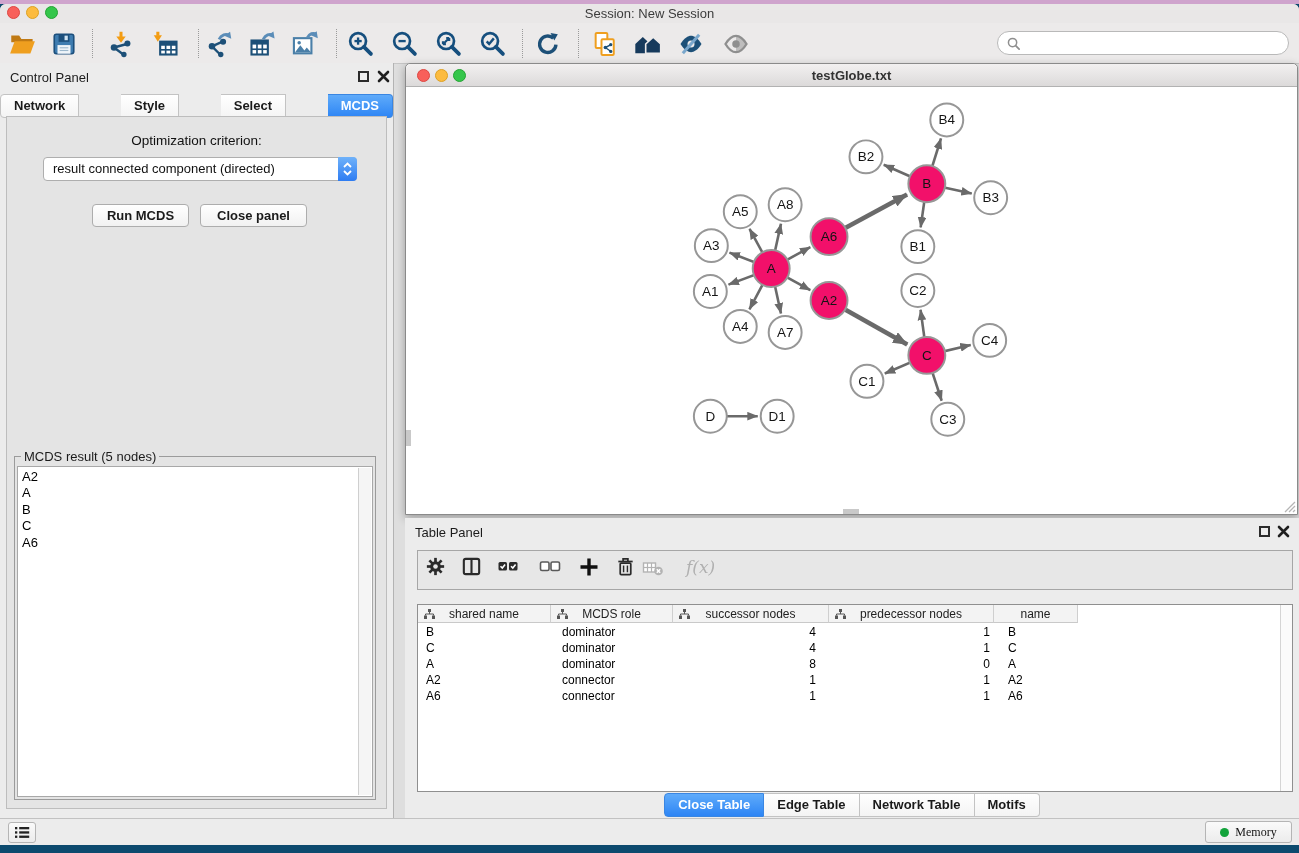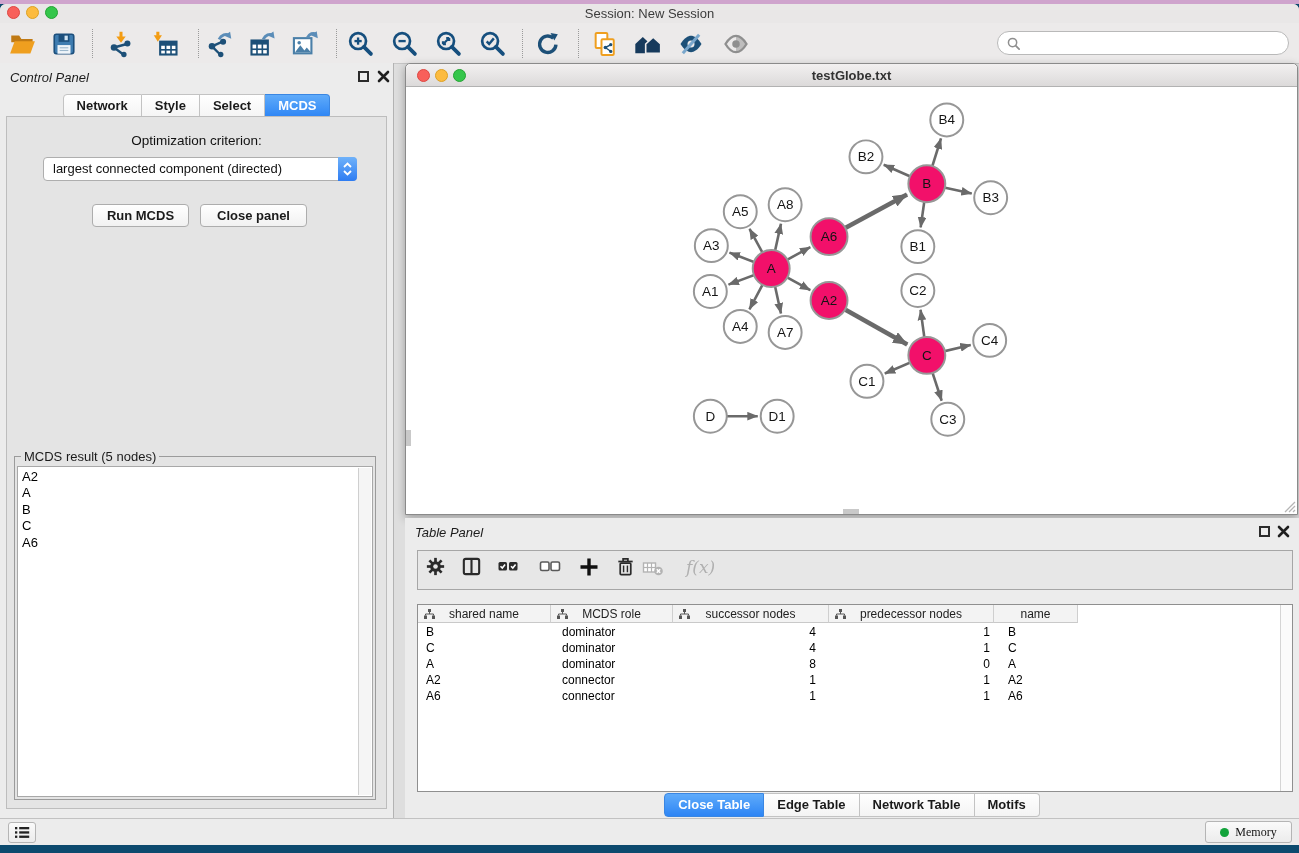--- a/index.html
+++ b/index.html
@@ -18,30 +18,30 @@
 
   
   .toolbar{position:absolute;top:19px;left:0;right:0;height:41px;background:#eceaea;border-bottom:1px solid #c6c6c6;}
   .tbtn{position:absolute;top:4px;width:34px;height:34px;background:none;border:none;display:flex;align-items:center;justify-content:center;padding:0;cursor:pointer;}
   .tsep{position:absolute;top:6px;width:0;height:29px;border-left:1px dotted #9a9a9a;}
   .search{position:absolute;right:10px;top:8px;width:292px;height:24px;background:#fff;border:1px solid #b9b9b9;border-radius:12px;display:flex;align-items:center;padding-left:8px;}
   .search input{border:none;outline:none;flex:1;height:18px;font-size:12px;margin-left:5px;background:transparent;}
 
   
   .control-panel{position:absolute;left:0;top:59px;width:394px;height:755px;background:#ececec;border-right:1px solid #b3b3b3;}
-  .panel-head{position:absolute;top:0;left:0;right:0;height:28px;font-style:italic;}
+  .panel-head{position:absolute;top:0;left:0;right:0;height:28px;}
   .panel-title{position:absolute;left:10px;top:7px;font-size:13px;color:#1c1c1c;}
   .float-btn{position:absolute;top:8px;width:11px;height:11px;border:2px solid #2b2b2b;background:transparent;}
   .close-x{position:absolute;top:7px;width:13px;height:13px;}
   .seg-tabs{position:absolute;left:0;right:0;display:flex;justify-content:center;}
   .seg{font-size:13px;font-weight:600;color:#1a1a1a;background:linear-gradient(#ffffff,#f4f4f4);border:1px solid #c3c3c3;border-left:none;padding:3px 13px 4px;cursor:pointer;}
   .seg:first-child{border-left:1px solid #c3c3c3;border-radius:4px 0 0 4px;}
   .seg:last-child{border-radius:0 4px 4px 0;}
   .seg.active{background:linear-gradient(#5fabfa,#2d85f5);color:#fff;border-color:#3a86e2;}
-  .cp-tabs{top:31px;}
+  .cp-tabs{top:31px;justify-content:space-between;}
   .cp-body{position:absolute;top:53px;left:6px;right:6px;bottom:9px;background:#e4e4e4;border:1px solid #bdbdbd;}
   .opt-label{position:absolute;top:16px;left:0;right:0;text-align:center;font-size:13.5px;color:#111;}
   .cp-select{position:absolute;top:40px;left:36px;width:314px;height:24px;background:#fff;border:1px solid #aeaeae;border-radius:4px;cursor:pointer;}
   .cp-select .val{position:absolute;left:9px;top:0;line-height:22px;font-size:13px;color:#111;}
   .stepper{position:absolute;right:-1px;top:-1px;width:19px;height:24px;border-radius:0 4px 4px 0;background:linear-gradient(#6fb2fa,#2e7cf2);display:flex;align-items:center;justify-content:center;}
   .btn-row{position:absolute;top:87px;left:0;right:0;height:24px;}
   .pbtn{position:absolute;height:23px;background:linear-gradient(#ffffff,#f1f1f1);border:1px solid #adadad;border-radius:4px;font-size:13px;font-weight:600;color:#1a1a1a;cursor:pointer;font-family:"Liberation Sans",sans-serif;}
   .run-btn{left:85px;width:97px;}
   .closep-btn{left:193px;width:107px;}
   .mcds-fieldset{position:absolute;left:7px;right:10px;top:332px;bottom:8px;border:1px solid #9b9b9b;padding:2px;}
@@ -263,21 +263,21 @@
       </div>
       <div class="seg-tabs cp-tabs" id="cp-tabs">
           <button class="seg">Network</button>
           <button class="seg">Style</button>
           <button class="seg">Select</button>
           <button class="seg active">MCDS</button>
         </div>
       <div class="cp-body">
         <div class="opt-label">Optimization criterion:</div>
         <div class="cp-select">
-          <span class="val">largest connected component (directed)</span>
+          <span class="val">result connected component (directed)</span>
           <span class="stepper">
             <svg width="11" height="16" viewBox="0 0 11 16">
                 <path d="M2 6l3.5-3.5L9 6" fill="none" stroke="#fff" stroke-width="1.8"></path>
                 <path d="M2 10l3.5 3.5L9 10" fill="none" stroke="#fff" stroke-width="1.8"></path>
               </svg>
           </span>
         </div>
         <div class="btn-row">
           <button class="pbtn run-btn">Run MCDS</button>
           <button class="pbtn closep-btn">Close panel</button>

